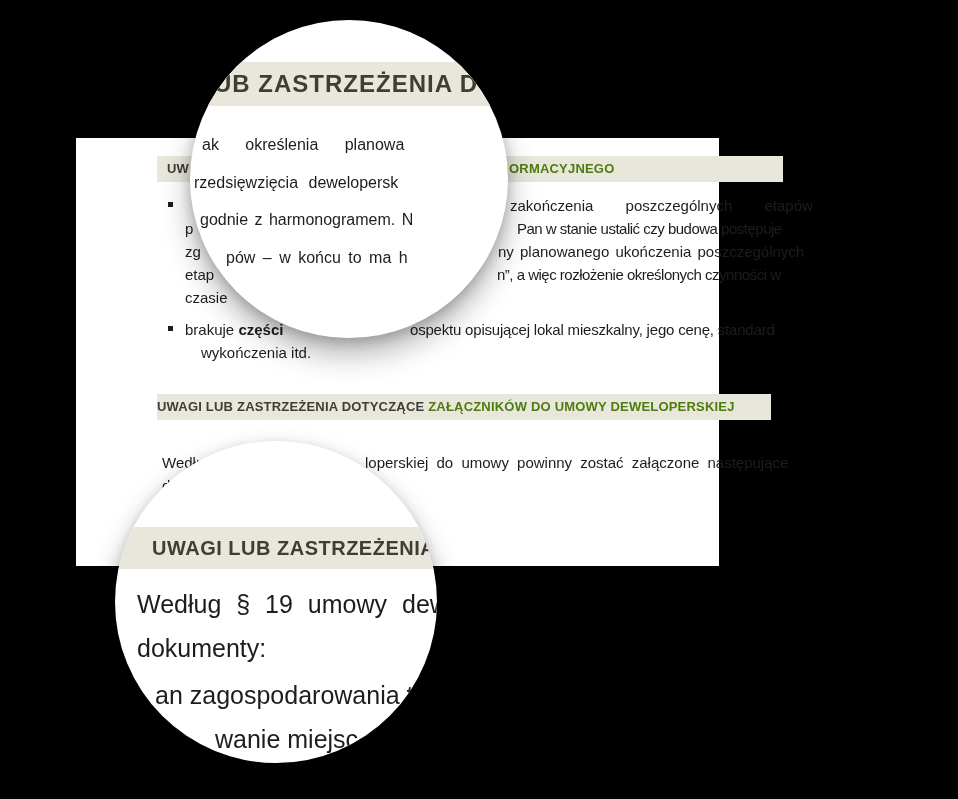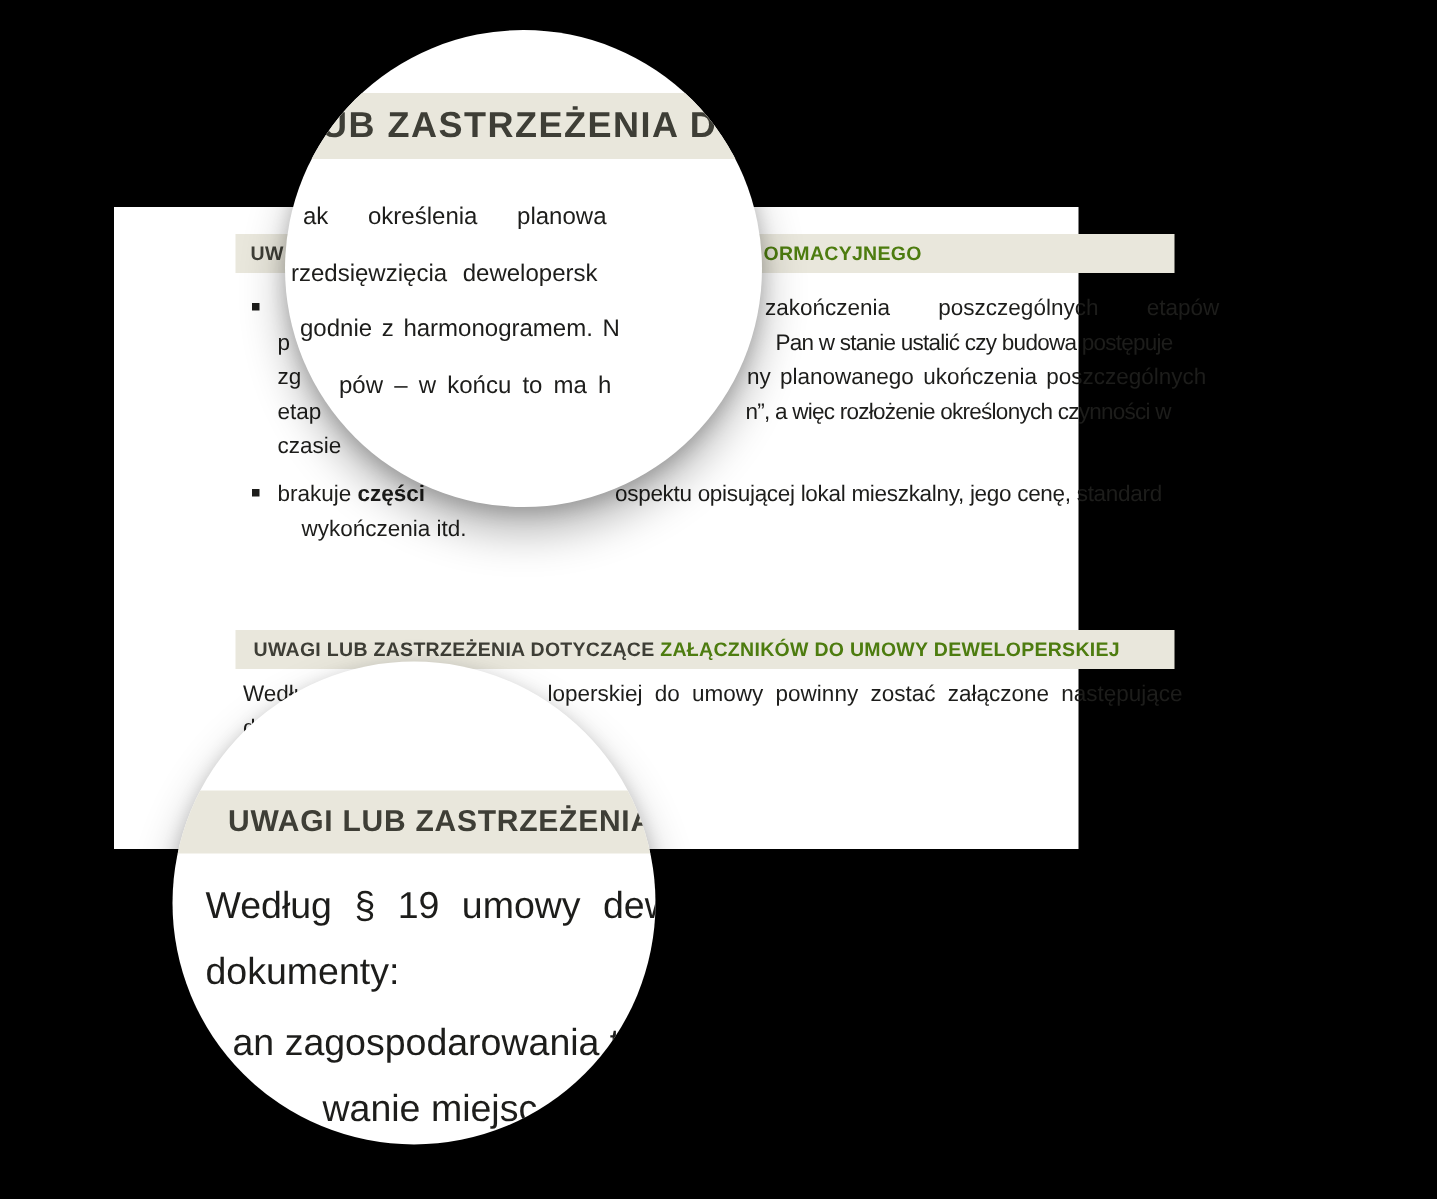--- a/index.html
+++ b/index.html
@@ -56,21 +56,21 @@
     <span class="frag" style="left:421px;top:125px;letter-spacing:-0.5px;">n”, a więc rozłożenie określonych czynności w</span>
     <span class="frag" style="left:109px;top:148px;">czasie</span>
 
     <span class="sq" style="left:92px;top:188px;"></span>
     <span class="frag" style="left:109px;top:180px;">
       <span>brakuje </span><span class="b">części</span>
     </span>
     <span class="frag" style="left:334px;top:180px;letter-spacing:-0.2px;">ospektu opisującej lokal mieszkalny, jego cenę, standard</span>
     <span class="frag" style="left:109px;top:203px;margin-left:16px;">wykończenia itd.</span>
 
-    <div class="bar" style="top:282px;padding-left:12px;width:614px;">
+    <div class="bar" style="top:256px;width:614px;">
       <span class="bar-dark">UWAGI LUB ZASTRZEŻENIA DOTYCZĄCE </span><span class="bar-accent">ZAŁĄCZNIKÓW DO UMOWY DEWELOPERSKIEJ</span>
     </div>
 
     <span class="frag" style="left:86px;top:313px;">Według</span>
     <span class="frag" style="left:289px;top:313px;word-spacing:4px;">loperskiej do umowy powinny zostać załączone następujące</span>
     <span class="frag" style="left:86px;top:336px;">do</span>
   </section>
 
   <div class="magnifier mag-top">
     <div class="mag-bar">

